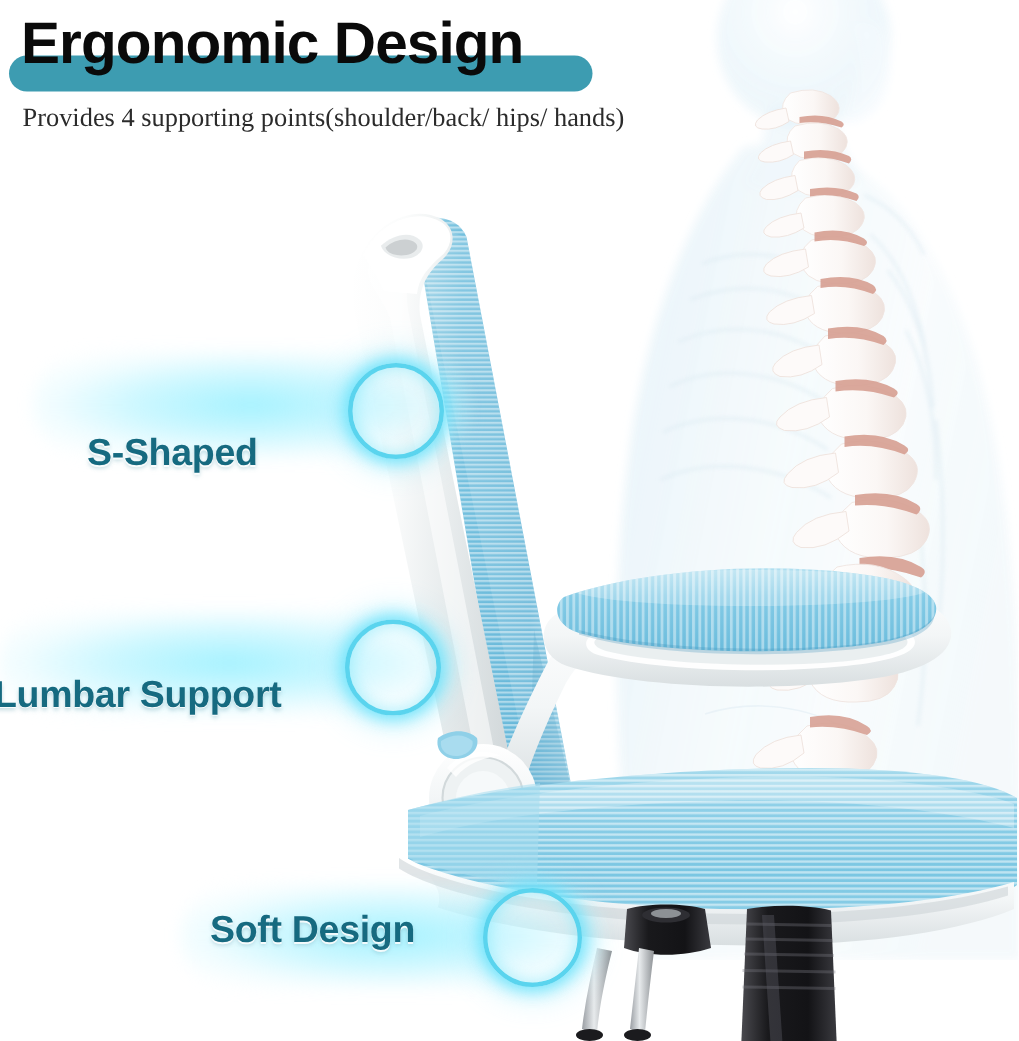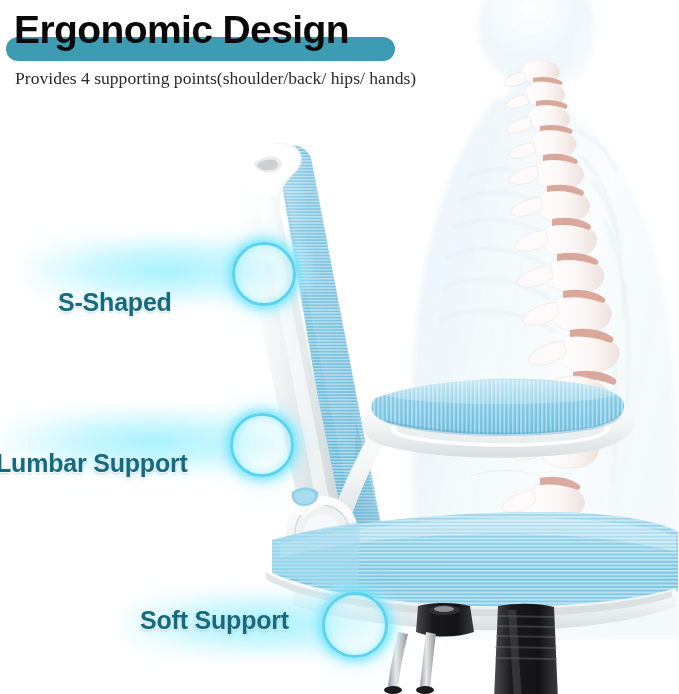--- a/index.html
+++ b/index.html
@@ -398,17 +398,17 @@
   </div>
 
   <div class="callout" id="co-l">
     <div class="glow"></div>
     <div class="ctext">Lumbar Support</div>
     <div class="ring"></div>
   </div>
 
   <div class="callout" id="co-c">
     <div class="glow"></div>
-    <div class="ctext">Soft Support</div>
+    <div class="ctext">Soft Design</div>
     <div class="ring"></div>
   </div>
 
 </div>
 
 </body></html>

